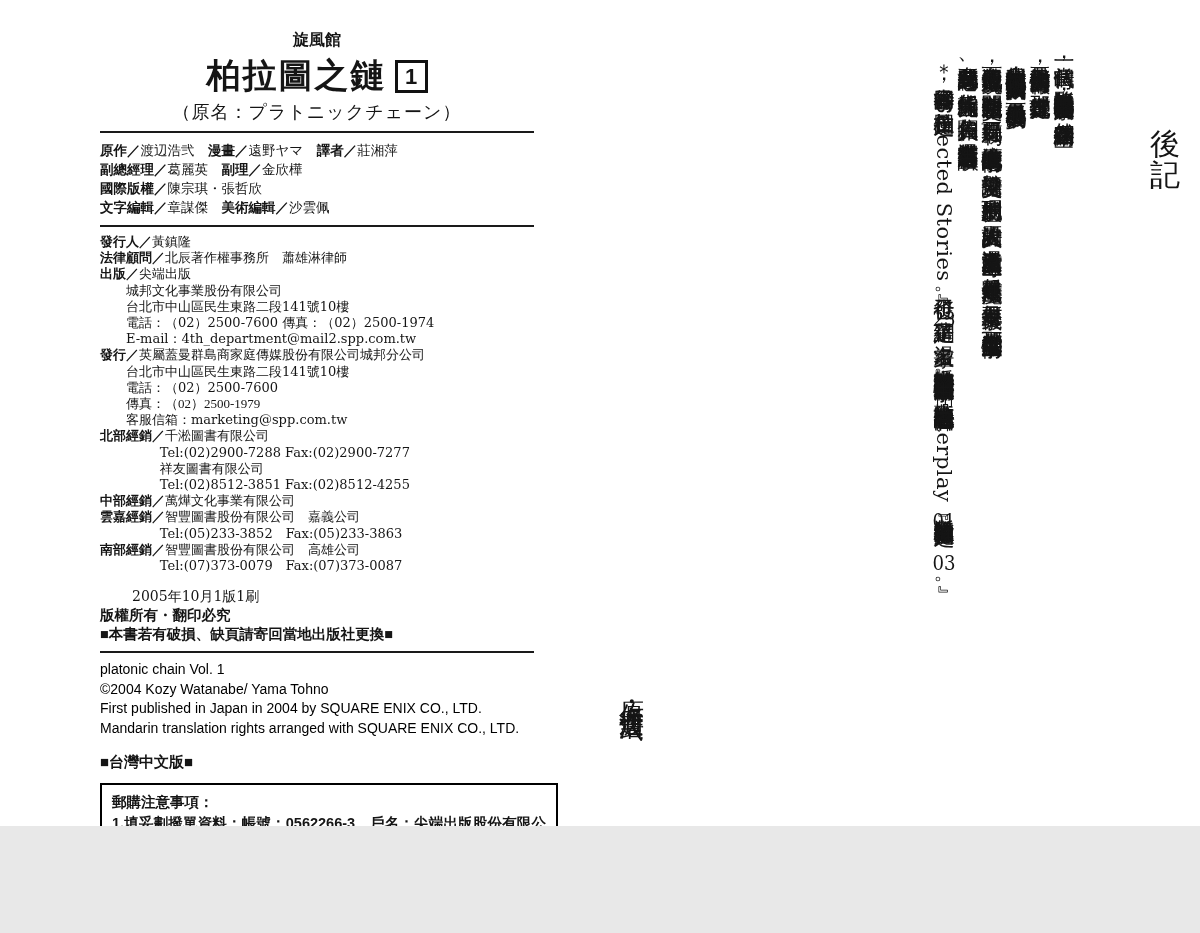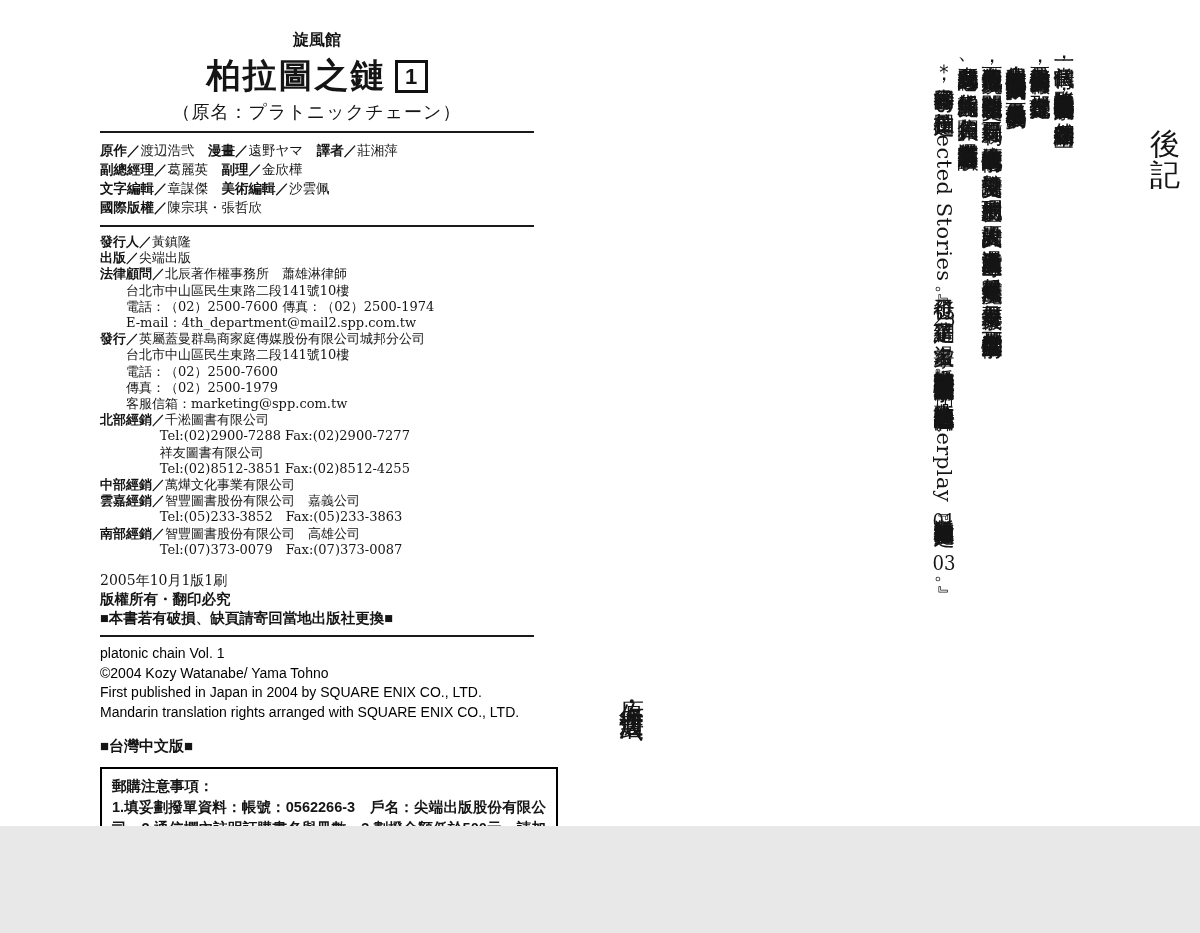--- a/index.html
+++ b/index.html
@@ -14,21 +14,21 @@
   .main-title{font-family:"Liberation Sans",sans-serif;font-weight:bold;font-size:34px;
               letter-spacing:2px;margin-top:4px;line-height:40px;}
   .volbox{display:inline-block;width:27px;height:27px;line-height:27px;border:3px solid #111;
           font-size:22px;letter-spacing:0;margin-left:8px;vertical-align:3px;text-align:center;}
   .orig-name{font-family:"Liberation Sans",sans-serif;font-size:18px;letter-spacing:1px;margin-top:5px;}
   .rule{border-top:2px solid #1a1a1a;margin:7px 0;}
   .credits{font-size:13.5px;line-height:19px;padding:1px 0;}
   .credit-line .v{font-family:"DejaVu Serif",serif;}
   .pubinfo{font-size:13px;line-height:16.2px;margin-top:6px;}
   .pub-line b{font-size:13px;}
-  .edition{font-size:14px;margin-top:14px;}
+  .edition{font-size:14px;margin-top:14px;margin-left:32px;}
   .copyright{font-family:"Liberation Sans",sans-serif;font-weight:bold;font-size:14.5px;
              line-height:19px;}
   .english{font-family:"Liberation Sans",sans-serif;font-size:14px;line-height:19.5px;
            color:#000000;margin-top:5px;}
   .tw-label{font-family:"Liberation Sans",sans-serif;font-weight:bold;font-size:15px;margin-top:15px;}
   .mailbox{width:434px;border:2px solid #000;padding:7px 10px;margin-top:11px;
            font-family:"Liberation Sans",sans-serif;font-weight:bold;font-size:14.5px;
            line-height:21px;text-align:justify;}
 
   
@@ -53,37 +53,38 @@
       <div class="imprint">旋風館</div>
       <div class="main-title"><span>柏拉圖之鏈</span><span class="volbox">1</span></div>
       <div class="orig-name">（原名：プラトニックチェーン）</div>
     </div>
 
     <div class="rule"></div>
 
     <div class="credits" id="credits">
         <div class="credit-line"><b>原作／</b><span class="v">渡辺浩弐　</span><b>漫畫／</b><span class="v">遠野ヤマ　</span><b>譯者／</b><span class="v">莊湘萍</span></div>
         <div class="credit-line"><b>副總經理／</b><span class="v">葛麗英　</span><b>副理／</b><span class="v">金欣樺</span></div>
+        <div class="credit-line"><b>國際版權／</b><span class="v">陳宗琪・張哲欣</span></div>
         <div class="credit-line"><b>文字編輯／</b><span class="v">章謀傑　</span><b>美術編輯／</b><span class="v">沙雲佩</span></div>
-        <div class="credit-line"><b>國際版權／</b><span class="v">陳宗琪・張哲欣</span></div>
       </div>
 
     <div class="rule"></div>
 
     <div class="pubinfo" id="pubinfo">
         <div class="pub-line"><b>發行人／</b>黃鎮隆</div>
+        <div class="pub-line"><b>法律顧問／</b>北辰著作權事務所　蕭雄淋律師</div>
         <div class="pub-line"><b>出版／</b>尖端出版</div>
-        <div class="pub-line"><b>法律顧問／</b>北辰著作權事務所　蕭雄淋律師</div>
+        <div class="pub-line" style="padding-left: 2em;">城邦文化事業股份有限公司</div>
         <div class="pub-line" style="padding-left: 2em;">台北市中山區民生東路二段141號10樓</div>
         <div class="pub-line" style="padding-left: 2em;">電話：（02）2500-7600 傳真：（02）2500-1974</div>
         <div class="pub-line" style="padding-left: 2em;">E-mail：4th_department@mail2.spp.com.tw</div>
         <div class="pub-line"><b>發行／</b>英屬蓋曼群島商家庭傳媒股份有限公司城邦分公司</div>
         <div class="pub-line" style="padding-left: 2em;">台北市中山區民生東路二段141號10樓</div>
         <div class="pub-line" style="padding-left: 2em;">電話：（02）2500-7600</div>
-        <div class="pub-line" style="padding-left: 2em;">傳真：（02）2500-1979</div>
+        <div class="pub-line" style="padding-left: 2em; font-family: Liberation Serif, serif;">傳真：（02）2500-1979</div>
         <div class="pub-line" style="padding-left: 2em;">客服信箱：marketing@spp.com.tw</div>
         <div class="pub-line"><b>北部經銷／</b>千淞圖書有限公司</div>
         <div class="pub-line" style="padding-left: 4.6em;">Tel:(02)2900-7288  Fax:(02)2900-7277</div>
         <div class="pub-line" style="padding-left: 4.6em;">祥友圖書有限公司</div>
         <div class="pub-line" style="padding-left: 4.6em;">Tel:(02)8512-3851  Fax:(02)8512-4255</div>
         <div class="pub-line"><b>中部經銷／</b>萬燁文化事業有限公司</div>
         <div class="pub-line"><b>雲嘉經銷／</b>智豐圖書股份有限公司　嘉義公司</div>
         <div class="pub-line" style="padding-left: 4.6em;">Tel:(05)233-3852　Fax:(05)233-3863</div>
         <div class="pub-line"><b>南部經銷／</b>智豐圖書股份有限公司　高雄公司</div>
         <div class="pub-line" style="padding-left: 4.6em;">Tel:(07)373-0079　Fax:(07)373-0087</div>

